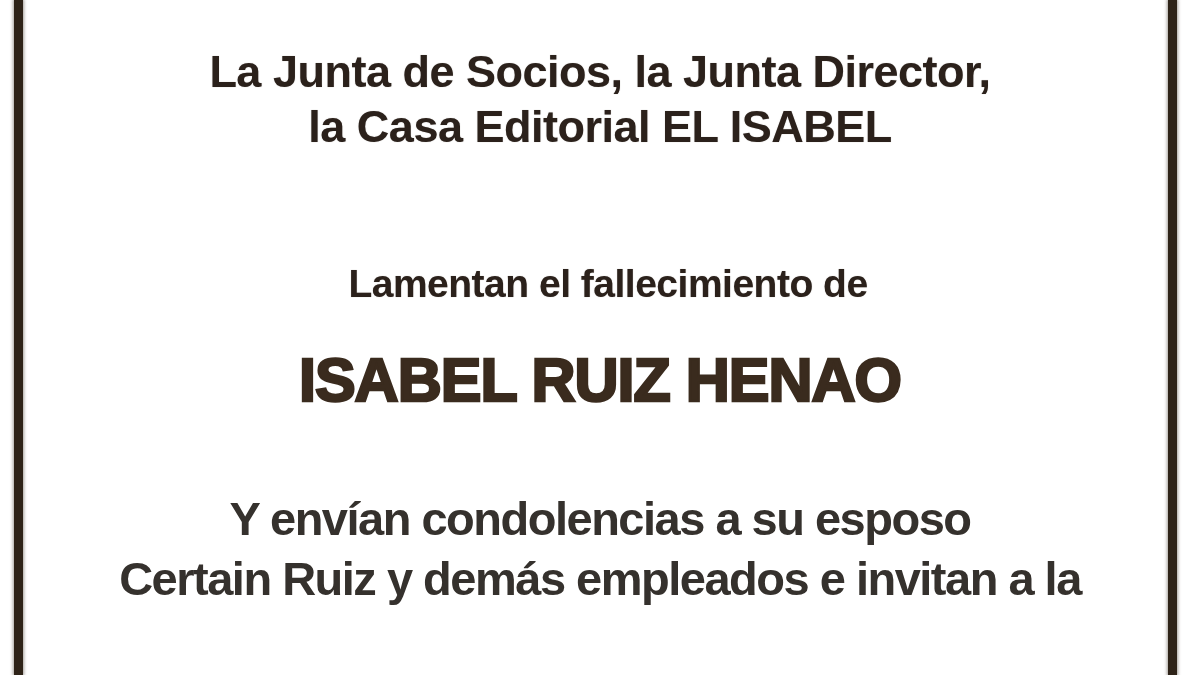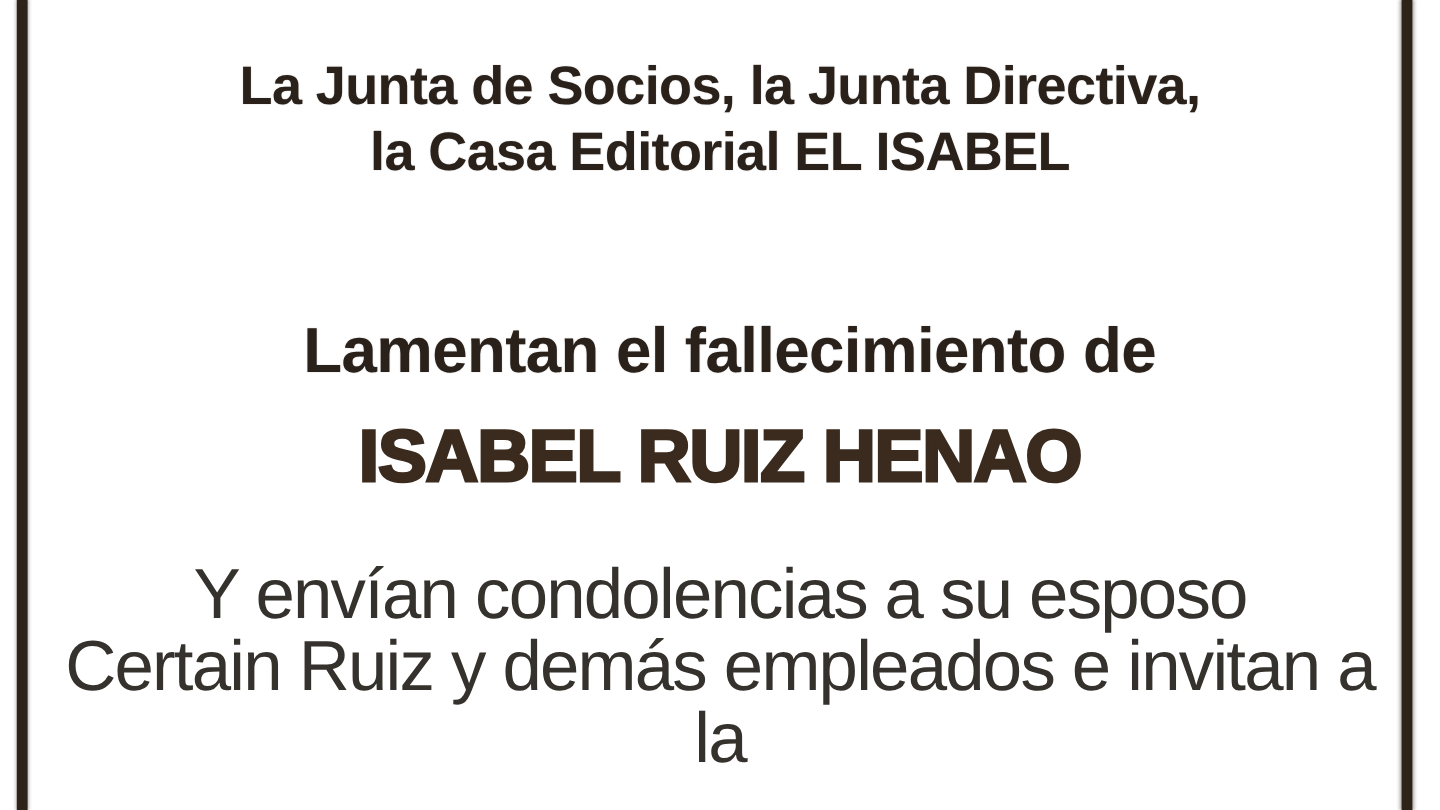--- a/index.html
+++ b/index.html
@@ -46,21 +46,21 @@
     letter-spacing: -0.5px;
     color: var(--header-text, #2b211b);
     text-shadow: 0 0 1px rgba(43,33,27,0.35);
   }
 
   .lament-line {
     position: absolute;
     left: 16px;
     right: 0;
     top: 262px;
-    font-size: 53px;
+    font-size: 39px;
     font-weight: bold;
     letter-spacing: -0.5px;
     color: var(--header-text, #2b211b);
     text-shadow: 0 0 1px rgba(43,33,27,0.35);
   }
 
   .deceased-name {
     position: absolute;
     left: 0;
     right: 0;
@@ -71,40 +71,40 @@
     color: var(--name-text, #3a2b1e);
     -webkit-text-stroke: 2.5px currentColor;
     text-shadow: 0 0 1px rgba(58,43,30,0.5);
     white-space: nowrap;
   }
 
   .condolence-block {
     position: absolute;
     left: 0;
     right: 0;
-    top: 465px;
-    font-size: 59px;
-    font-weight: 400;
+    top: 489px;
+    font-size: 47px;
+    font-weight: 700;
     line-height: 60px;
     letter-spacing: -1.5px;
     color: var(--body-text, #35312d);
   }
 </style>
 </head>
 <body>
 
 <div class="page">
 
   <div class="vborder left"></div>
   <div class="vborder right"></div>
 
   <div class="content">
 
     <div class="header-block">
-      <div>La Junta de Socios, la Junta Directiva,</div>
+      <div>La Junta de Socios, la Junta Director,</div>
       <div>la Casa Editorial EL ISABEL</div>
     </div>
 
     <div class="lament-line">Lamentan el fallecimiento de</div>
 
     <div class="deceased-name">ISABEL RUIZ HENAO</div>
 
     <div class="condolence-block">
       <div>Y envían condolencias a su esposo</div>
       <div>Certain Ruiz y demás empleados e invitan a la</div>

